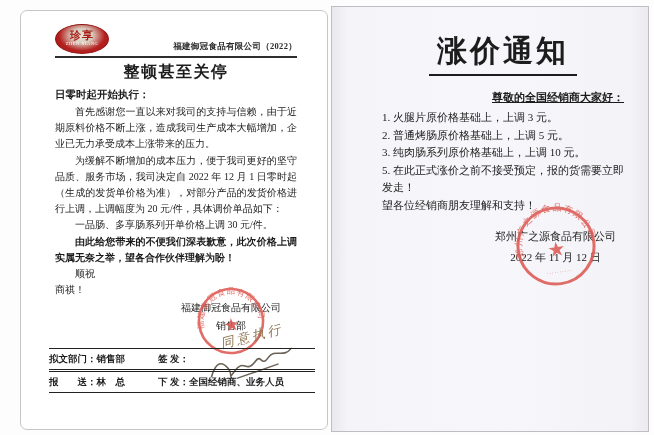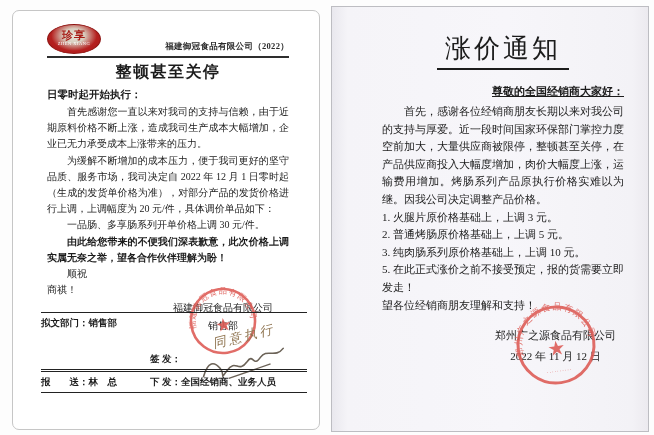--- a/index.html
+++ b/index.html
@@ -3,21 +3,21 @@
 <meta charset="utf-8">
 <style>
   html,body{margin:0;padding:0;}
   body{
     width:654px;height:435px;background:#fdfdfd;overflow:hidden;position:relative;
     font-family:"Liberation Serif","DejaVu Serif",serif;color:#1c1c1c;
     -webkit-font-smoothing:antialiased;
   }
   
   .page-left{
-    position:absolute;left:12px;top:10px;width:308px;height:420px;
+    position:absolute;left:20px;top:10px;width:308px;height:420px;
     background:#ffffff;border:1px solid #c6c6c6;border-radius:7px;
     box-sizing:border-box;padding:13px 30px 0 34px;
   }
   .doc-header{display:flex;justify-content:space-between;align-items:flex-start;}
   .logo{width:54px;height:30px;position:relative;flex:0 0 auto;}
   .logo-oval{
     position:absolute;inset:0;background:radial-gradient(ellipse at 50% 38%,#e8e2d8 0%,#d8cfc0 28%,#b5201f 62%,#a31717 100%);
     border-radius:50%;border:1px solid #8e1412;
     display:flex;flex-direction:column;align-items:center;justify-content:center;
   }
@@ -41,32 +41,32 @@
     position:absolute;right:16px;top:316px;width:110px;text-align:center;
     transform:rotate(-14deg);color:#8f7450;font-size:13px;font-style:italic;letter-spacing:3px;
   }
   .hand-sig{display:block;margin-top:-2px;}
   .footer-l{position:absolute;left:28px;right:12px;bottom:36px;font-size:9.5px;font-weight:bold;}
   .f-row{display:flex;padding:4px 0 3px;}
   .f-row1{border-top:1.5px solid #222;border-bottom:3px double #222;}
   .f-row2{border-bottom:1.5px solid #222;}
   .f-cell1{width:41%;}
   .f-cell2{width:34%;}
-  .f-cell3{width:25%;margin-top:36px;}
+  .f-cell3{width:25%;}
   .f-cell4{width:41%;}
   .f-cell5{width:59%;}
   
   .page-right{
     position:absolute;left:331px;top:6px;width:318px;height:426px;
     background:linear-gradient(90deg,#e9e8ee 0,#f5f4f8 5%,#f7f6fa 55%,#f3f2f6 95%,#eceaef 100%);
     border:1px solid #bdbdc2;box-sizing:border-box;padding:24px 24px 0 50px;
   }
   .doc-title-right{text-align:center;margin:0 0 2px;}
   .doc-title-right span{
-    display:inline-block;font-size:26px;font-weight:400;letter-spacing:3px;
+    display:inline-block;font-size:30px;font-weight:700;letter-spacing:3px;
     border-bottom:2px solid #1c1c1c;padding:0 8px 2px;
   }
   .greeting-r{font-size:11px;font-weight:bold;text-decoration:underline;margin:14px 0 4px;text-align:right;}
   .body-r p{font-size:11px;line-height:17.6px;margin:0;text-align:justify;}
   .sign-block-r{
     width:fit-content;margin:11px 8px 0 auto;text-align:center;
     font-size:11px;line-height:21px;position:relative;
   }
   .stamp text{font-family:"DejaVu Sans",sans-serif;}
 </style>
@@ -134,21 +134,20 @@
 </div>
 
 <div class="page-right">
 
   <div class="doc-title-right">
     <span>涨价通知</span>
   </div>
 
   <div class="body-r">
     <div class="greeting-r">尊敬的全国经销商大家好：</div>
-    <p class="ind">首先，感谢各位经销商朋友长期以来对我公司的支持与厚爱。近一段时间国家环保部门掌控力度空前加大，大量供应商被限停，整顿甚至关停，在产品供应商投入大幅度增加，肉价大幅度上涨，运输费用增加。烤肠系列产品原执行价格实难以为继。因我公司决定调整产品价格。</p>
     <p>1. 火腿片原价格基础上，上调 3 元。</p>
     <p>2. 普通烤肠原价格基础上，上调 5 元。</p>
     <p>3. 纯肉肠系列原价格基础上，上调 10 元。</p>
     <p>5. 在此正式涨价之前不接受预定，报的货需要立即发走！</p>
     <p>望各位经销商朋友理解和支持！</p>
   </div>
 
   <div class="sign-block-r">
     <div>郑州广之源食品有限公司</div>
     <div>2022 年 11 月 12 日</div>

